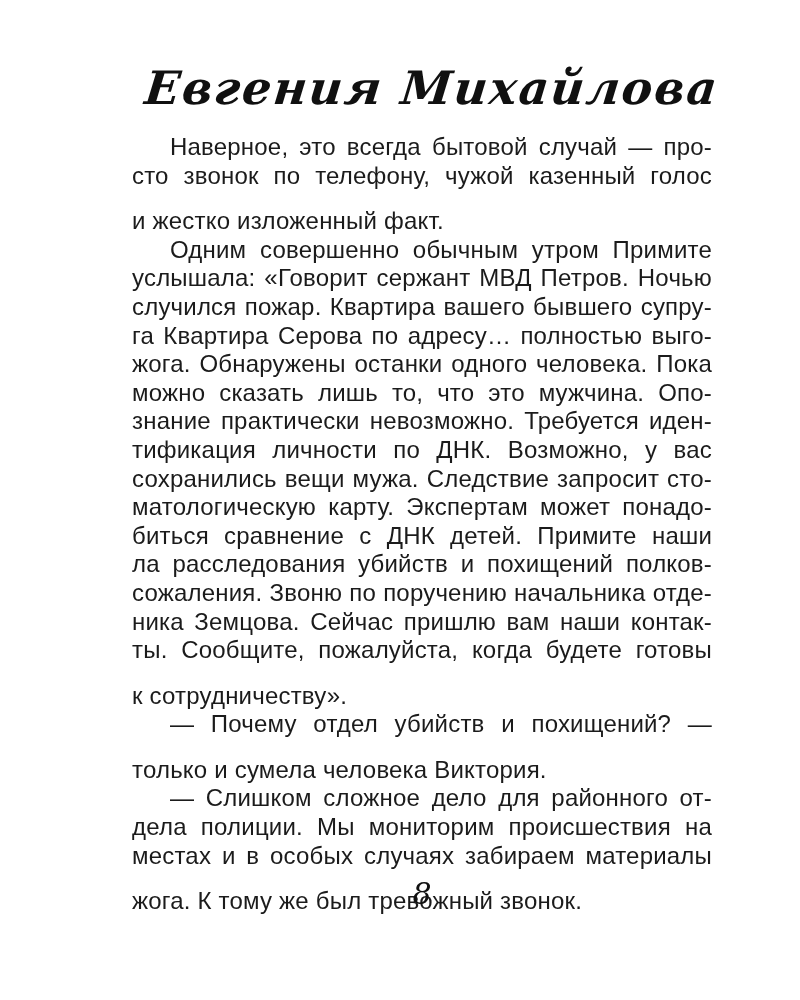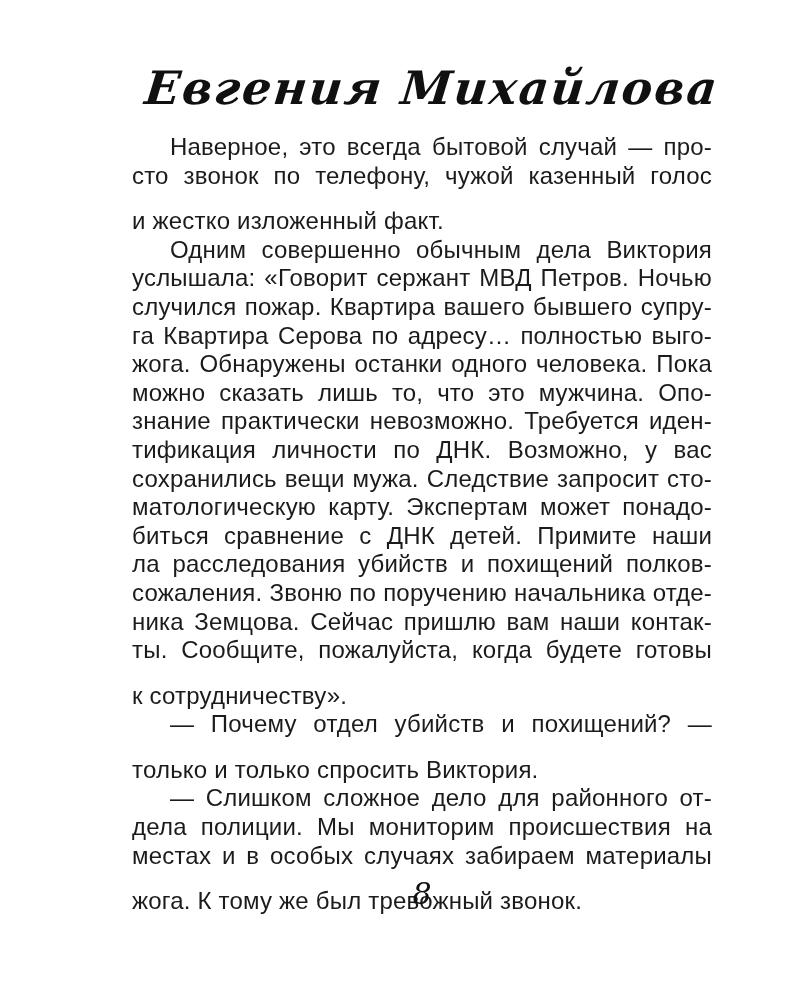--- a/index.html
+++ b/index.html
@@ -71,38 +71,38 @@
 <body>
 
 <div class="page">
 
   <div class="author">Евгения Михайлова</div>
 
   <div class="text-block">
       <div class="line indent">Наверное, это всегда бытовой случай — про-</div>
       <div class="line">сто звонок по телефону, чужой казенный голос</div>
       <div class="line para-end">и жестко изложенный факт.</div>
-      <div class="line indent">Одним совершенно обычным дела Виктория</div>
+      <div class="line indent">Одним совершенно обычным утром Примите</div>
       <div class="line">услышала: «Говорит сержант МВД Петров. Ночью</div>
       <div class="line">случился пожар. Квартира вашего бывшего супру-</div>
       <div class="line">га Квартира Серова по адресу… полностью выго-</div>
       <div class="line">жога. Обнаружены останки одного человека. Пока</div>
       <div class="line">можно сказать лишь то, что это мужчина. Опо-</div>
       <div class="line">знание практически невозможно. Требуется иден-</div>
       <div class="line">тификация личности по ДНК. Возможно, у вас</div>
       <div class="line">сохранились вещи мужа. Следствие запросит сто-</div>
       <div class="line">матологическую карту. Экспертам может понадо-</div>
       <div class="line">биться сравнение с ДНК детей. Примите наши</div>
       <div class="line">ла расследования убийств и похищений полков-</div>
       <div class="line">сожаления. Звоню по поручению начальника отде-</div>
       <div class="line">ника Земцова. Сейчас пришлю вам наши контак-</div>
       <div class="line">ты. Сообщите, пожалуйста, когда будете готовы</div>
       <div class="line para-end">к сотрудничеству».</div>
       <div class="line indent">— Почему отдел убийств и похищений? —</div>
-      <div class="line para-end">только и только спросить Виктория.</div>
+      <div class="line para-end">только и сумела человека Виктория.</div>
       <div class="line indent">— Слишком сложное дело для районного от-</div>
       <div class="line">дела полиции. Мы мониторим происшествия на</div>
       <div class="line">местах и в особых случаях забираем материалы</div>
       <div class="line para-end">жога. К тому же был тревожный звонок.</div>
     </div>
 
   <div class="page-number">8</div>
 
 </div>
 

